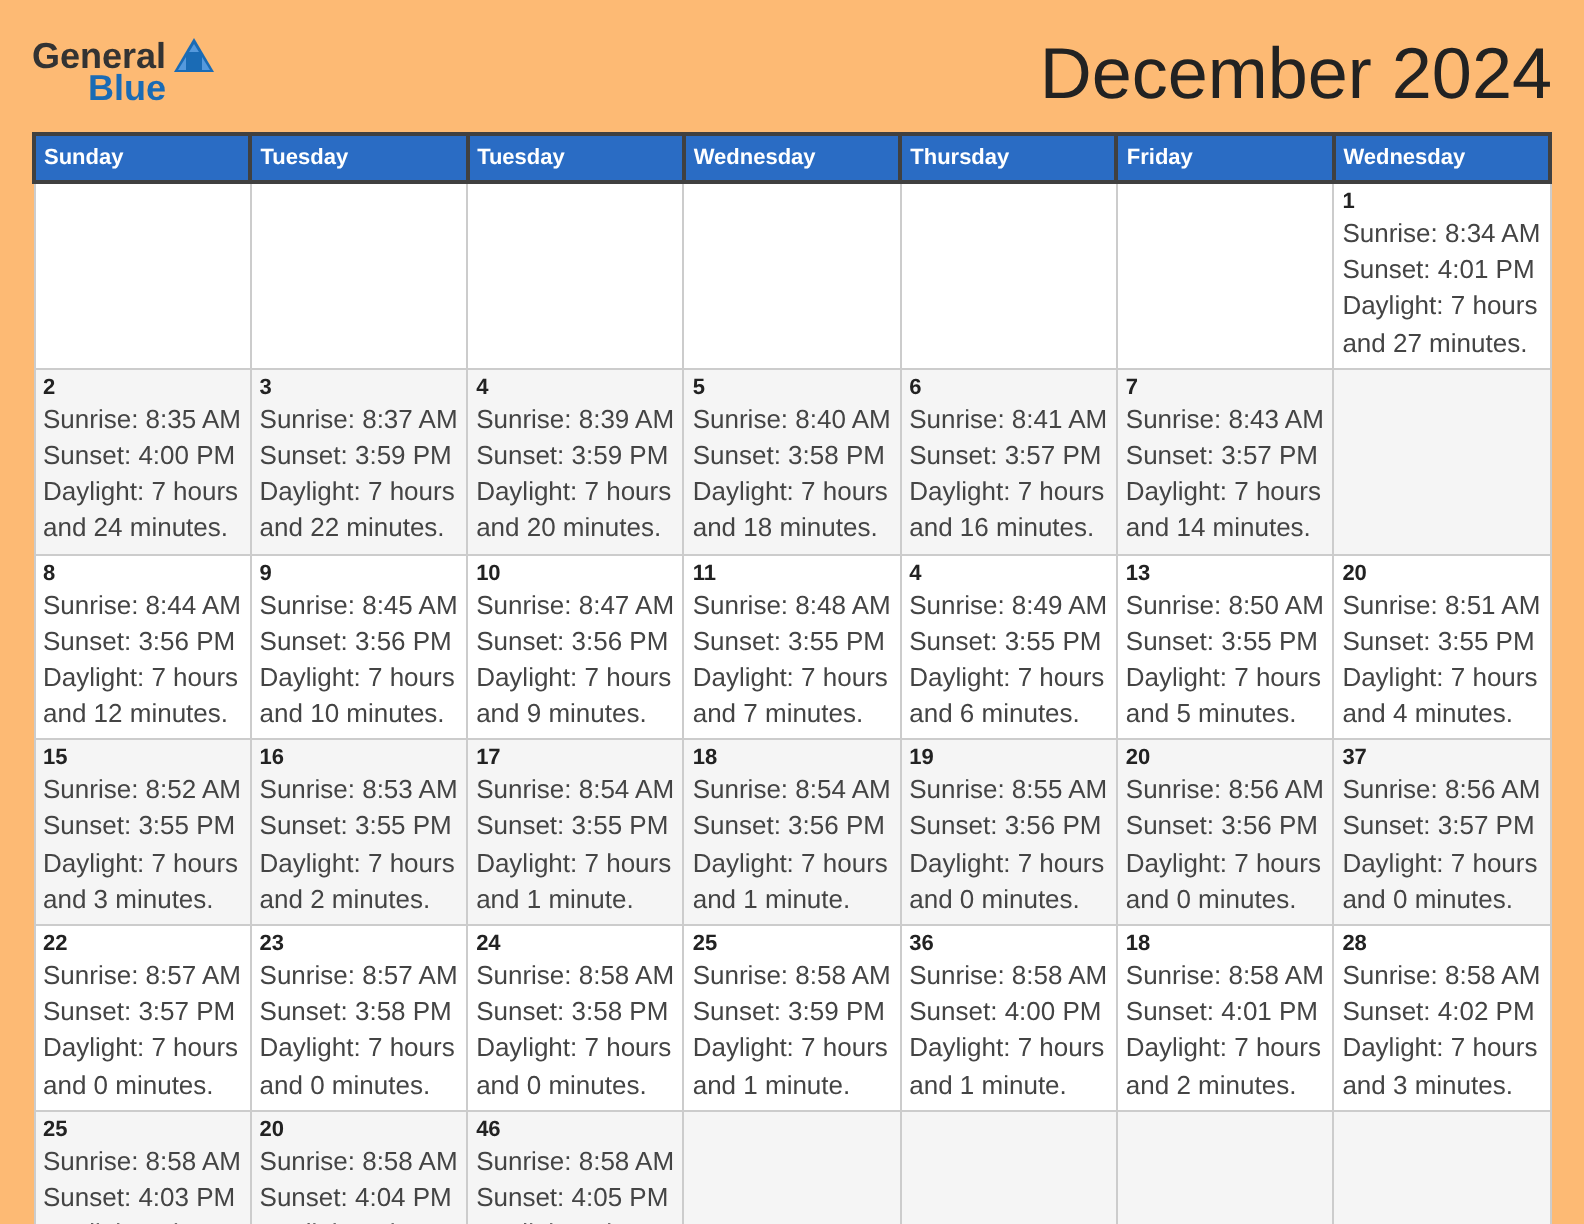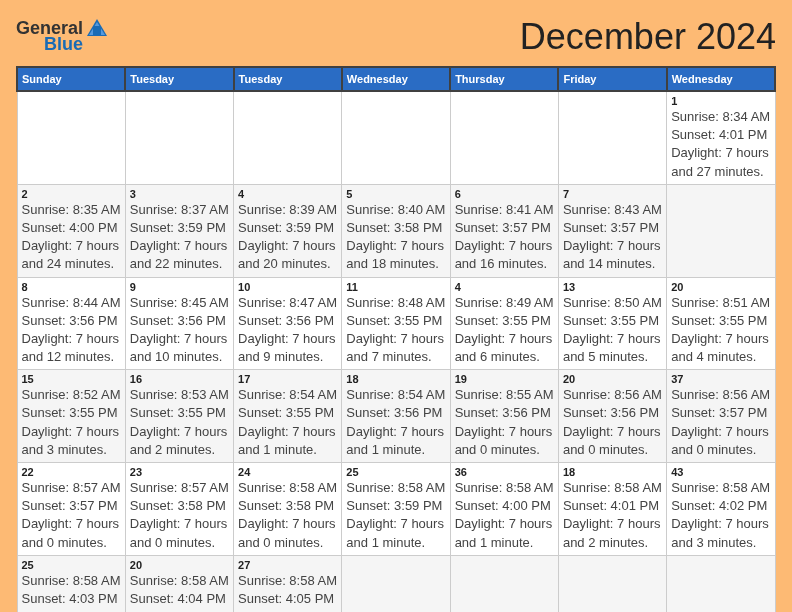--- a/index.html
+++ b/index.html
@@ -234,35 +234,35 @@
           </td>
           <td>
             <span class="day-number">36</span>
             <div class="day-info">Sunrise: 8:58 AM<br>Sunset: 4:00 PM<br>Daylight: 7 hours and 1 minute.</div>
           </td>
           <td>
             <span class="day-number">18</span>
             <div class="day-info">Sunrise: 8:58 AM<br>Sunset: 4:01 PM<br>Daylight: 7 hours and 2 minutes.</div>
           </td>
           <td>
-            <span class="day-number">43</span>
+            <span class="day-number">28</span>
             <div class="day-info">Sunrise: 8:58 AM<br>Sunset: 4:02 PM<br>Daylight: 7 hours and 3 minutes.</div>
           </td>
         </tr>
         <tr>
           <td>
             <span class="day-number">25</span>
             <div class="day-info">Sunrise: 8:58 AM<br>Sunset: 4:03 PM<br>Daylight: 7 hours and 4 minutes.</div>
           </td>
           <td>
             <span class="day-number">20</span>
             <div class="day-info">Sunrise: 8:58 AM<br>Sunset: 4:04 PM<br>Daylight: 7 hours and 5 minutes.</div>
           </td>
           <td>
-            <span class="day-number">27</span>
+            <span class="day-number">46</span>
             <div class="day-info">Sunrise: 8:58 AM<br>Sunset: 4:05 PM<br>Daylight: 7 hours and 6 minutes.</div>
           </td>
           <td class="empty-cell"></td>
           <td class="empty-cell"></td>
           <td class="empty-cell"></td>
           <td class="empty-cell"></td>
         </tr>
       </tbody>
   </table>
 </div>

